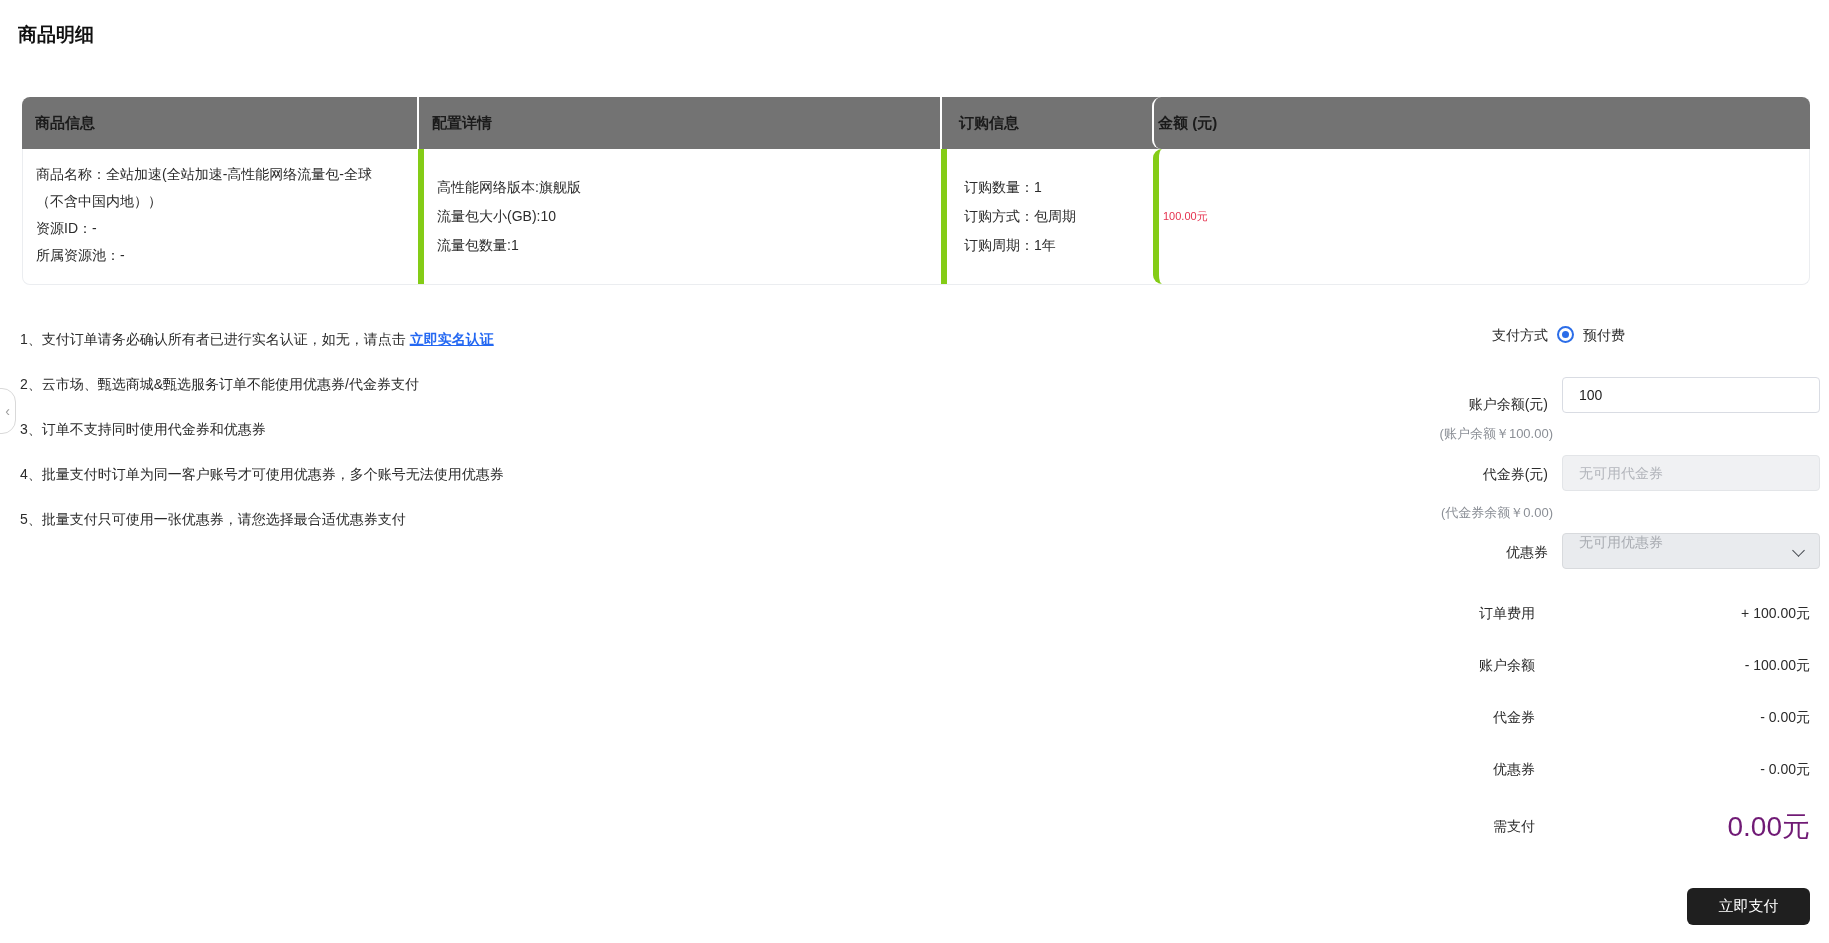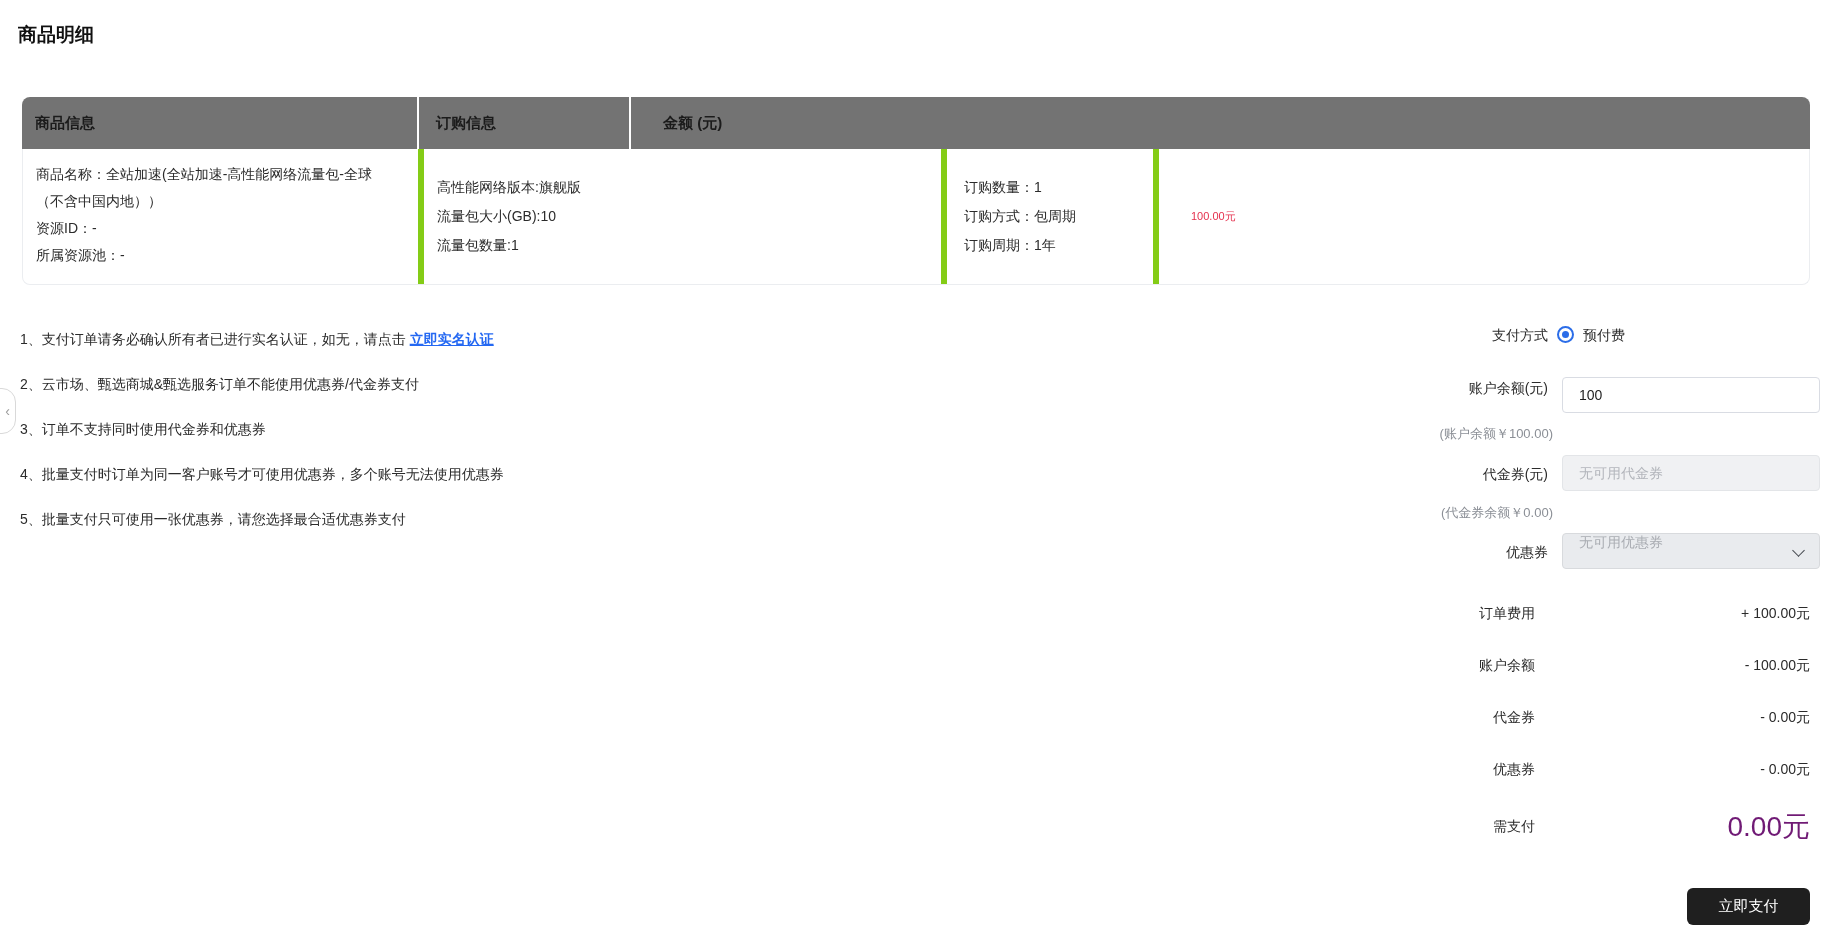--- a/index.html
+++ b/index.html
@@ -14,21 +14,21 @@
   #order-table { left:22px; top:97px; width:1788px; }
   .t-header { display:flex; background:#737373; height:52px; border-radius:8px 8px 0 0; align-items:center; }
   .t-header .hcell { font-size:15px; font-weight:bold; color:#1b1b1b; height:100%; display:flex; align-items:center; }
   .t-header .hcell + .hcell { border-left:2px solid #ffffff; }
   .t-body { display:flex; border:1px solid #ebedf0; border-top:none; border-radius:0 0 8px 8px; height:136px; background:#fff; }
   .t-body .bcell { font-size:14px; color:#2b2b2b; height:100%; }
   .t-body .bcell + .bcell { border-left:6px solid #84cc16; }
   .col1 { width:395px; padding-left:13px; }
   .col2 { width:523px; padding-left:13px; }
   .col3 { width:212px; padding-left:17px; }
-  .col4 { flex:1; padding-left:32px; }
+  .col4 { flex:1; padding-left:4px;border-radius:9px; }
   .cell-top { padding-top:12px; line-height:27px; }
   .cell-mid { display:flex; flex-direction:column; justify-content:center; line-height:29px; }
   .amount-red { color:#e5314e; font-size:11px; }
 
   
   #notes { left:20px; top:331px; font-size:14px; color:#2b2b2b; }
   #notes .note { margin-bottom:29px; line-height:16px; }
   #notes a { color:#2468f2; font-weight:bold; text-decoration:underline; cursor:pointer;text-align:center; }
 
   
@@ -41,21 +41,21 @@
   .fhint  { position:absolute; left:1330px; width:223px; text-align:right; font-size:13px; color:#8b8f96; }
   .fctrl  { position:absolute; left:1562px; width:258px; height:36px; border-radius:4px; font-size:14px;
             font-family:"Liberation Sans","DejaVu Sans",sans-serif; }
 
   #radio-row-label { top:327px; }
   #prepaid-radio { position:absolute; left:1557px; top:326px; width:17px; height:17px;
     border:2px solid #2b6de8; border-radius:50%; background:#fff; cursor:pointer; }
   #prepaid-radio::after { content:""; position:absolute; inset:3px; background:#2b6de8; border-radius:50%; }
   #prepaid-label { position:absolute; left:1583px; top:327px; font-size:14px; color:#2b2b2b; }
 
-  #balance-label { top:380px; }
+  #balance-label { top:396px; }
   #balance-input { top:377px; border:1px solid #d9dce3; padding:0 16px; color:#1f1f1f; background:#fff; outline:none; }
   #balance-hint { top:425px; }
 
   #voucher-label { top:466px; }
   #voucher-input { top:455px; border:1px solid #e3e5e8; background:#f0f1f3; padding:0 16px; color:#1f1f1f; }
   #voucher-input::placeholder { color:#b2b5bb; opacity:1; }
   #voucher-hint { top:504px; }
 
   #coupon-label { top:544px; }
   #coupon-select { top:533px; border:1px solid #d8dadd; background:#e9ebee; color:#a9acb2;
@@ -77,20 +77,21 @@
     font-family:"Liberation Sans","DejaVu Sans",sans-serif; }
 </style>
 </head>
 <body>
 
 <div class="abs" id="page-title">商品明细</div>
 
 <div class="abs" id="order-table">
   <div class="t-header">
     <div class="hcell col1">商品信息</div>
+    <div class="hcell col2">配置详情</div>
     <div class="hcell col3">订购信息</div>
     <div class="hcell col4">金额 (元)</div>
   </div>
   <div class="t-body">
     <div class="bcell col1 cell-top">
       <div>商品名称：全站加速(全站加速-高性能网络流量包-全球</div>
       <div>（不含中国内地））</div>
       <div>资源ID：-</div>
       <div>所属资源池：-</div>
     </div>

